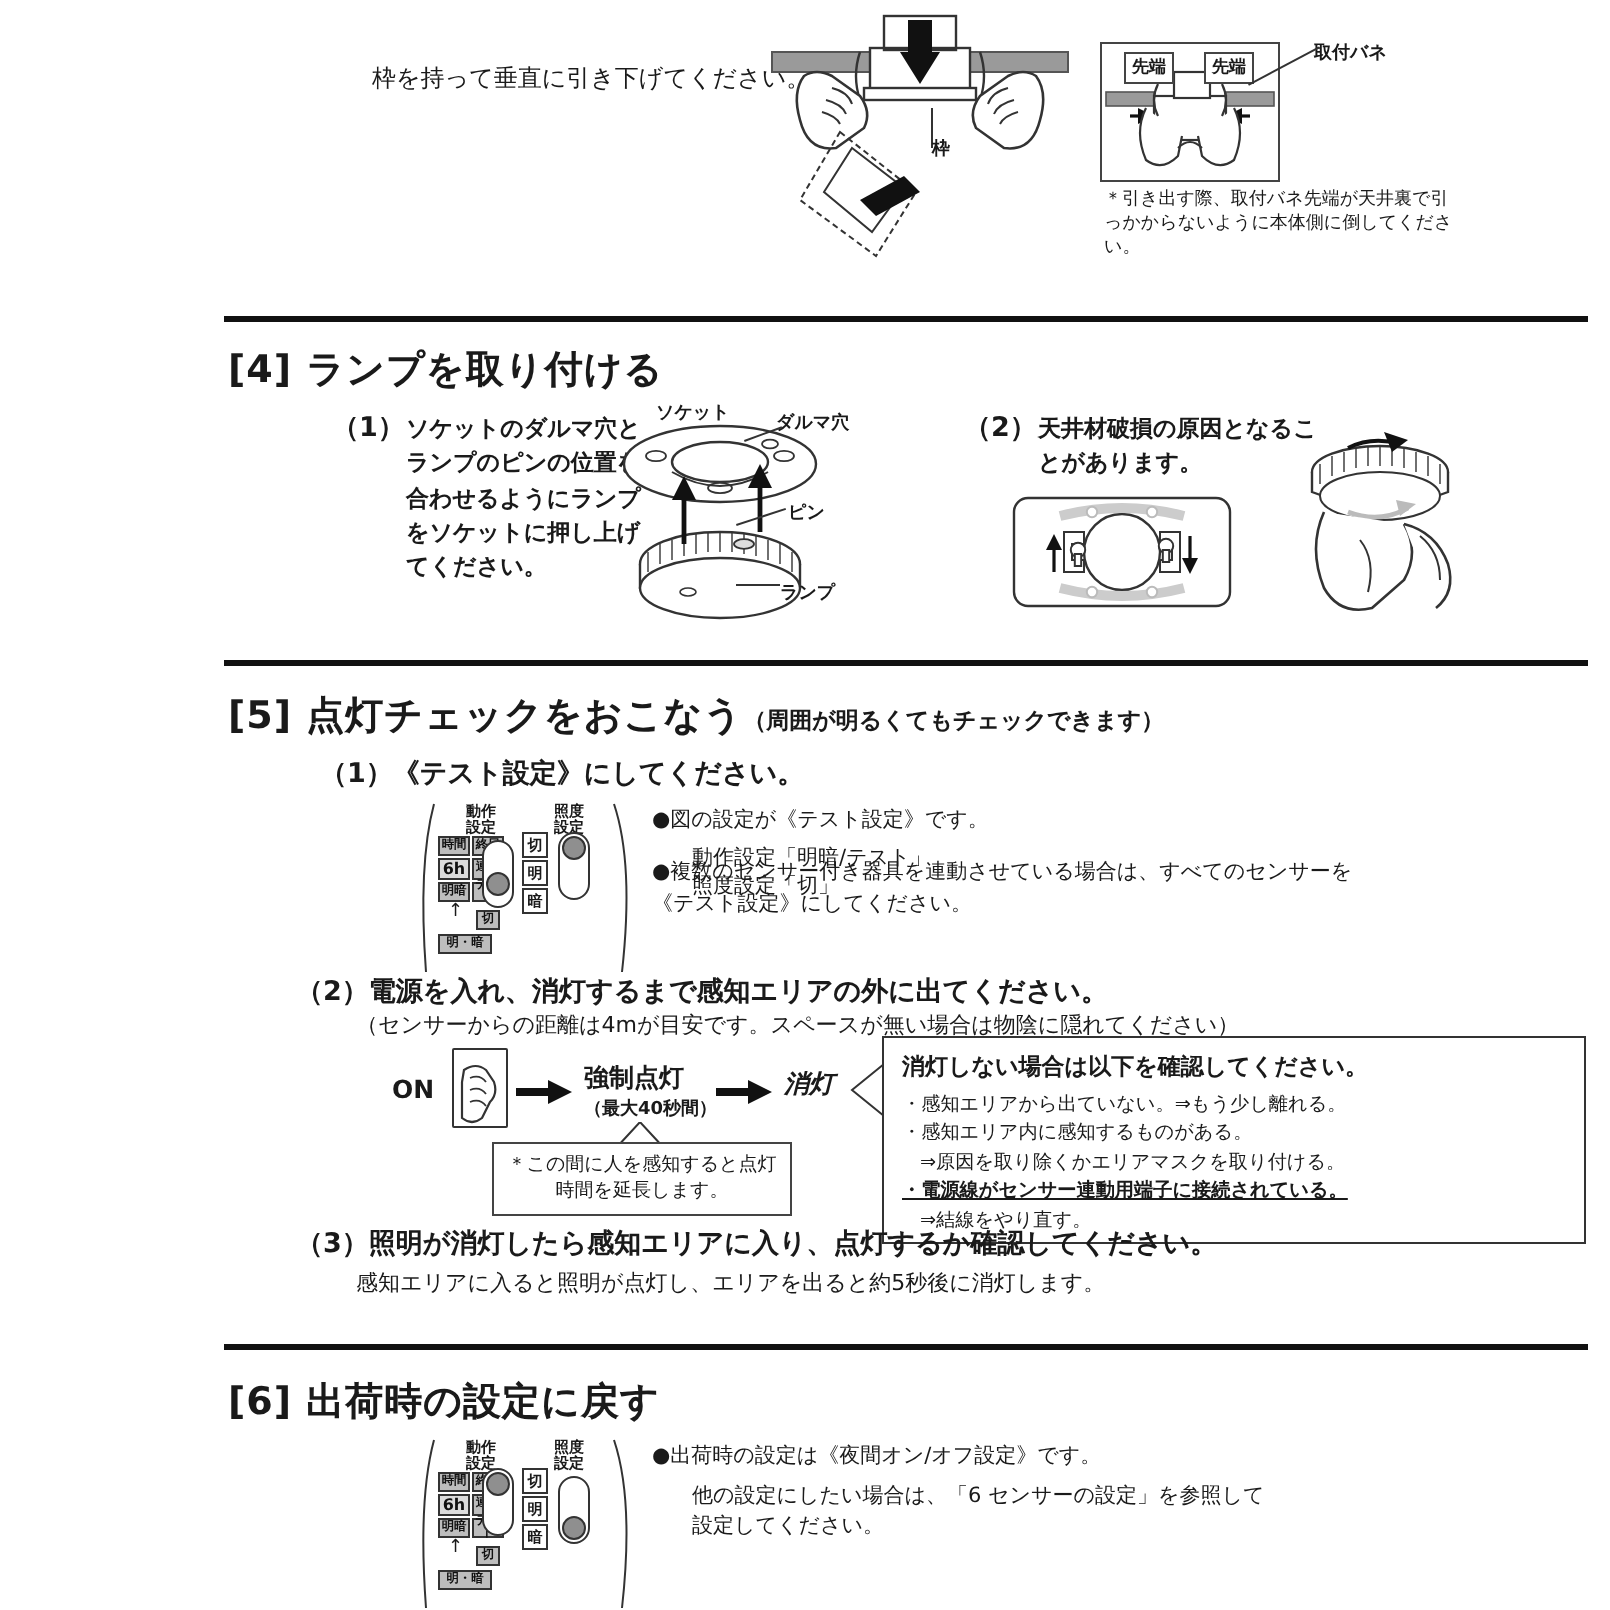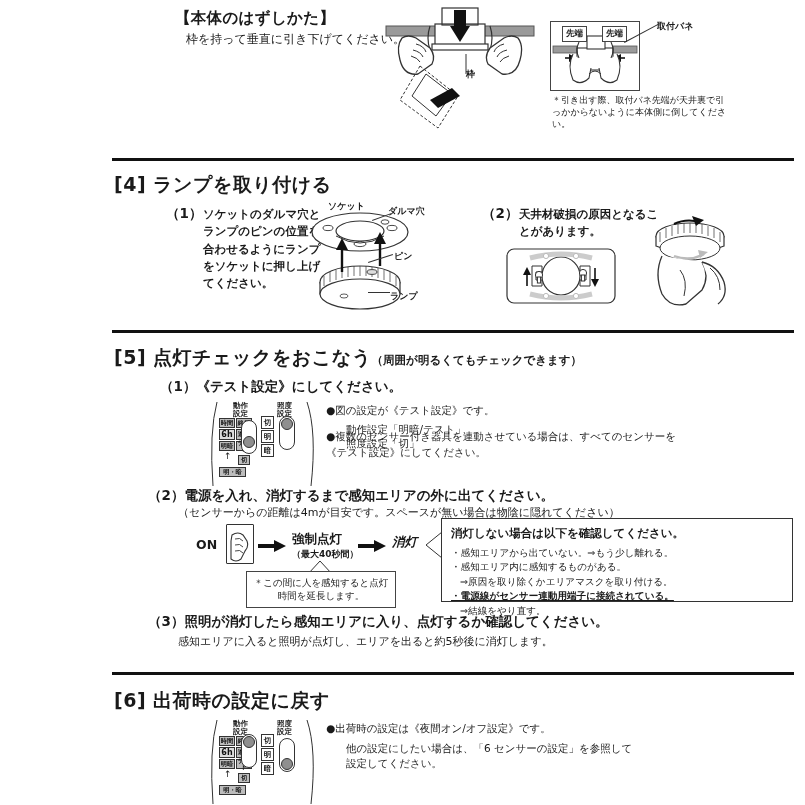--- a/index.html
+++ b/index.html
@@ -60,21 +60,20 @@
   .chkttl{font-size:11.5px;font-weight:bold;margin-bottom:5px;}
   .chkline{font-size:9.6px;line-height:1.5;}
   .chkarrow{font-size:9.6px;}
   .sw-btn{position:absolute;border:1.4px solid #333;background:#fff;box-sizing:border-box;border-radius:1px;}
 </style>
 </head>
 <body>
 
 <div class="page">
 
-  <div class="abs ttl-brk" style="left:175px;top:8px;">【本体のはずしかた】</div>
   <div class="abs ttl-sub" style="left:186px;top:31px;">枠を持って垂直に引き下げてください。</div>
 
 
   <div class="abs" style="left:380px;top:4px;width:160px;height:140px;">
     <svg width="160" height="140" viewBox="0 0 160 140">
       <rect x="6" y="22" width="148" height="10" fill="#9a9a9a" stroke="#555" stroke-width="1"></rect>
       <rect x="55" y="20" width="50" height="22" fill="#fff" stroke="#333" stroke-width="1.2"></rect>
       <rect x="62" y="4" width="36" height="17" fill="none" stroke="#333" stroke-width="1.2"></rect>
       <path d="M80 6 L80 28 M80 34 L74 22 L86 22 Z" fill="#111" stroke="none"></path>
       <rect x="74" y="6" width="12" height="18" fill="#111"></rect>
@@ -318,21 +317,21 @@
       </svg>
   </div>
   <div class="callout" style="left:246px;top:571px;width:150px;">＊この間に人を感知すると点灯時間を延長します。</div>
 
   <div class="abs" style="left:424px;top:530px;">
     <svg width="20" height="30" viewBox="0 0 20 30">
         <path d="M18 2 L2 15 L18 28" fill="none" stroke="#333" stroke-width="1"></path>
       </svg>
   </div>
 
-  <div class="chkbox" style="left:441px;top:518px;width:352px;height:84px;">
+  <div class="chkbox" style="left:441px;top:518px;width:352px;height:104px;">
     <div class="chkttl">消灯しない場合は以下を確認してください。</div>
     <div class="chkline">
       <span>・感知エリアから出ていない。</span><span class="chkarrow">⇒もう少し離れる。</span>
     </div>
     <div class="chkline">
       <div>・感知エリア内に感知するものがある。</div>
       <div style="padding-left:9px;">⇒原因を取り除くかエリアマスクを取り付ける。</div>
     </div>
     <div class="chkline">
       <div class="ul-b">・電源線がセンサー連動用端子に接続されている。</div>

